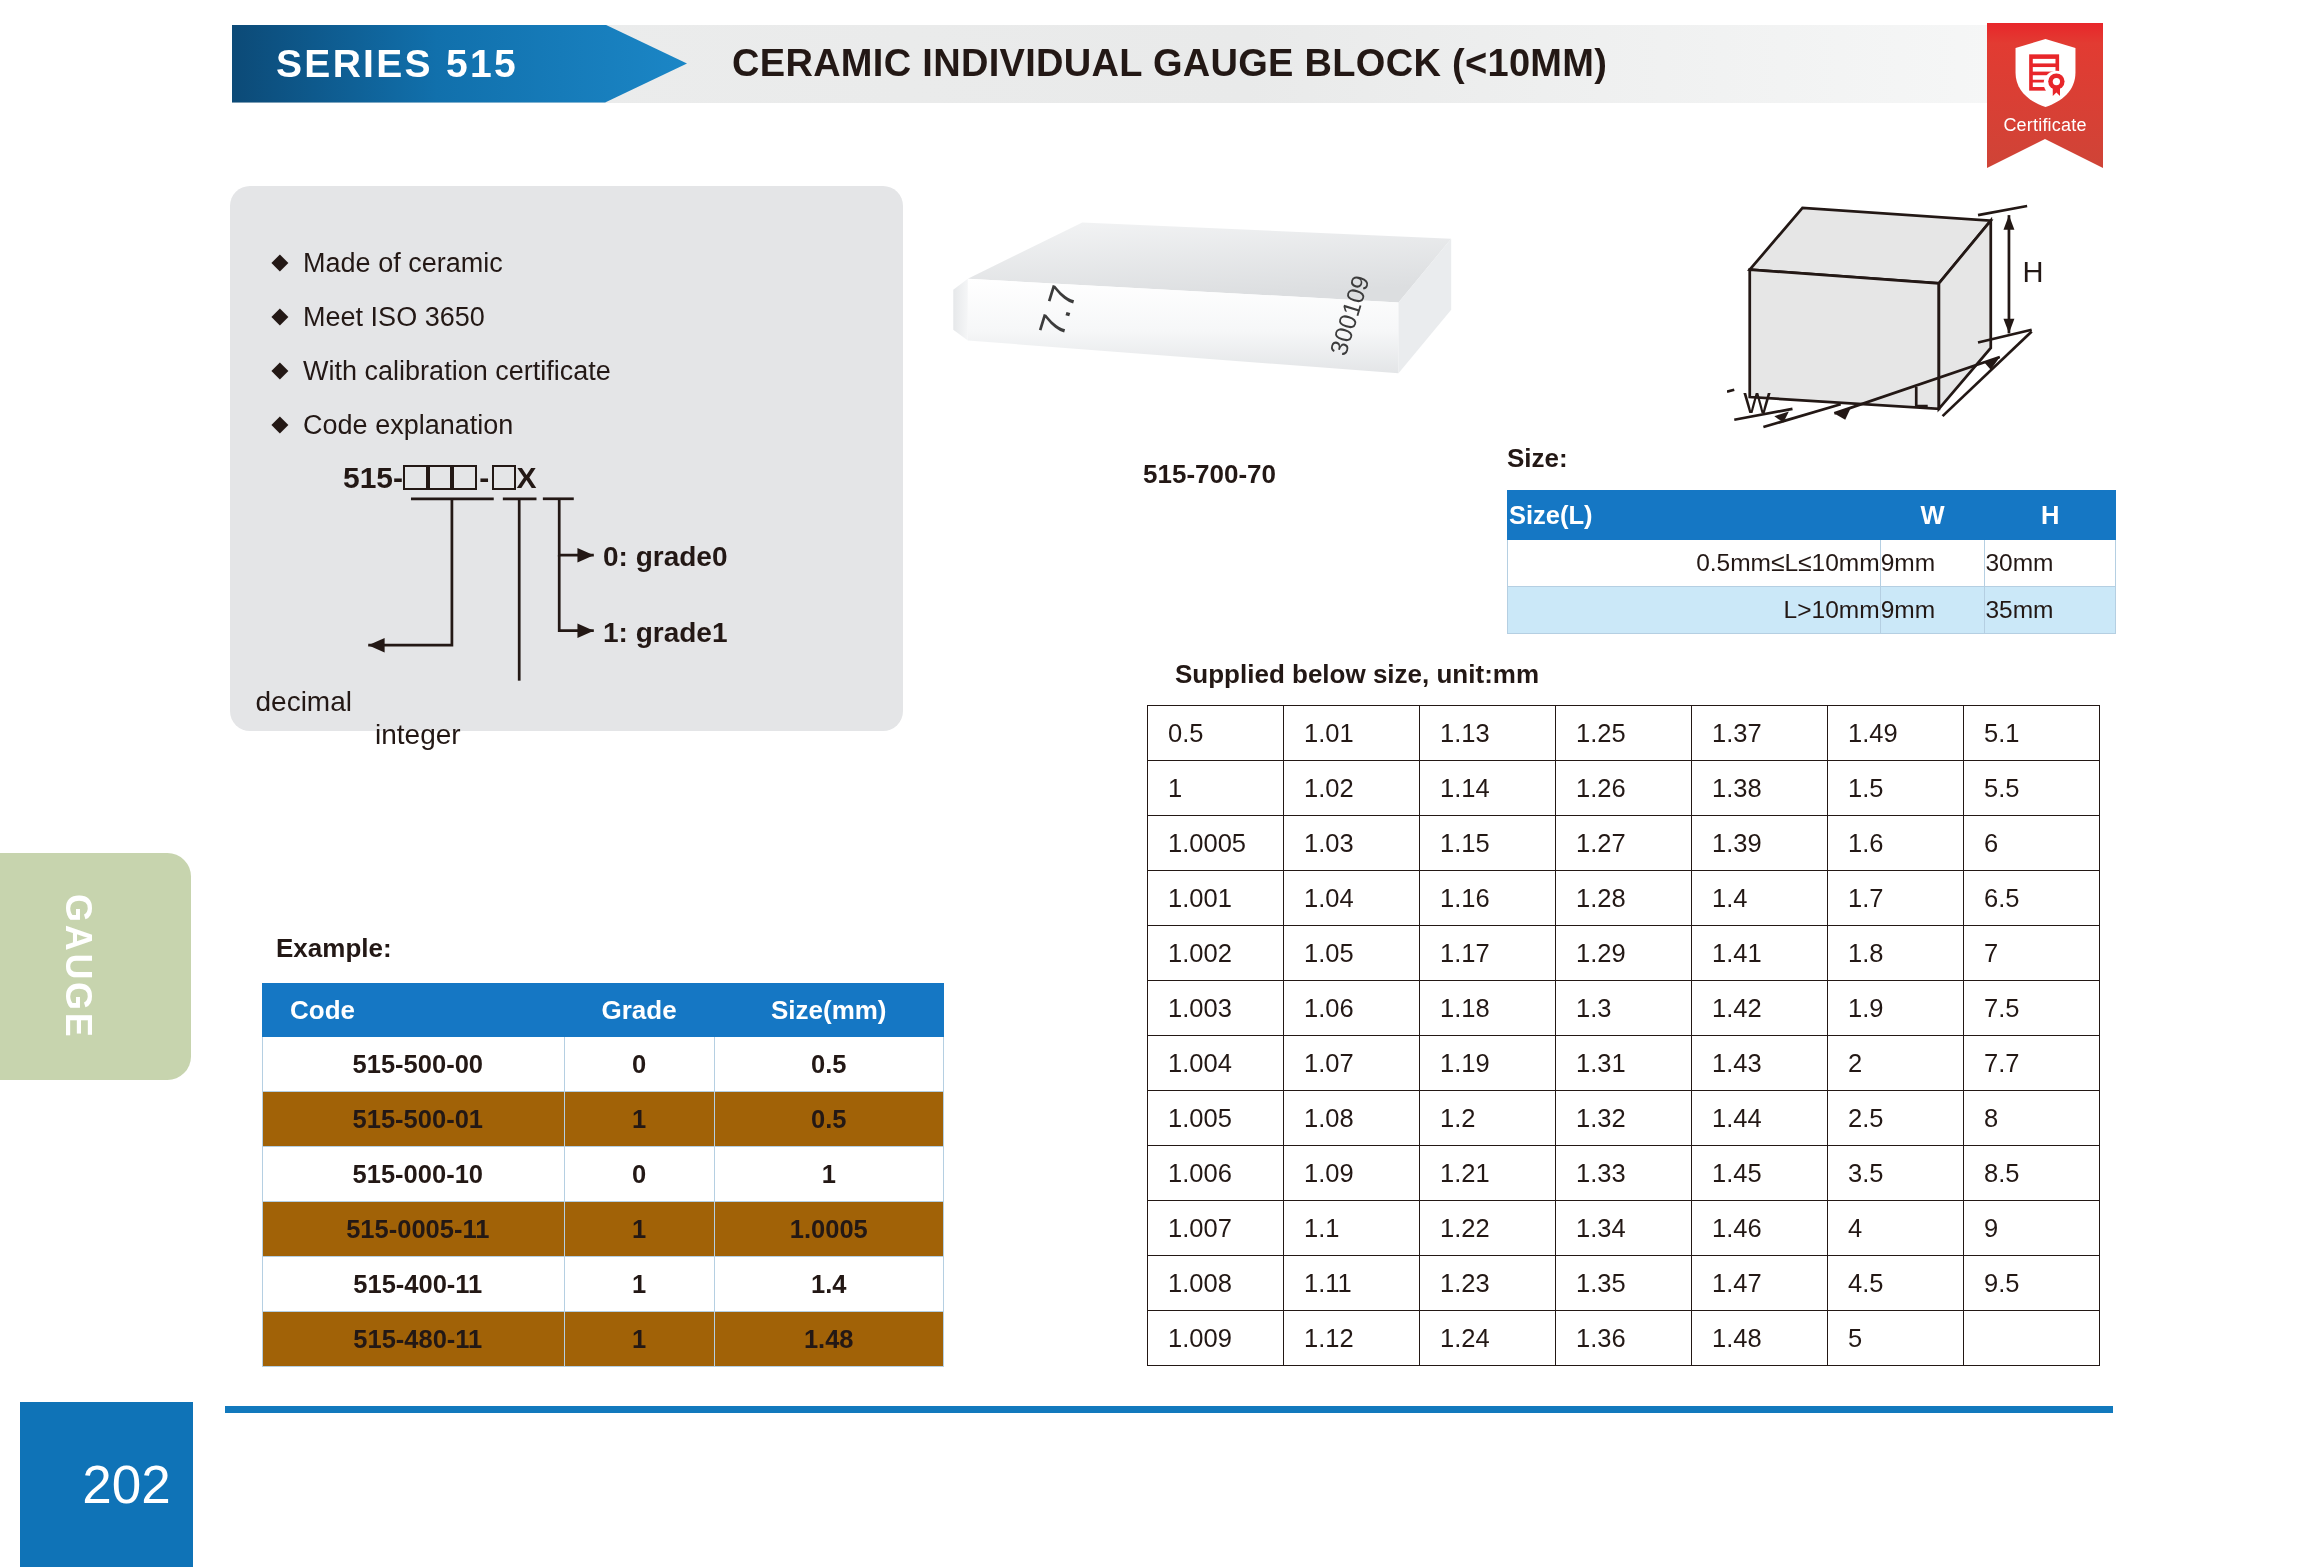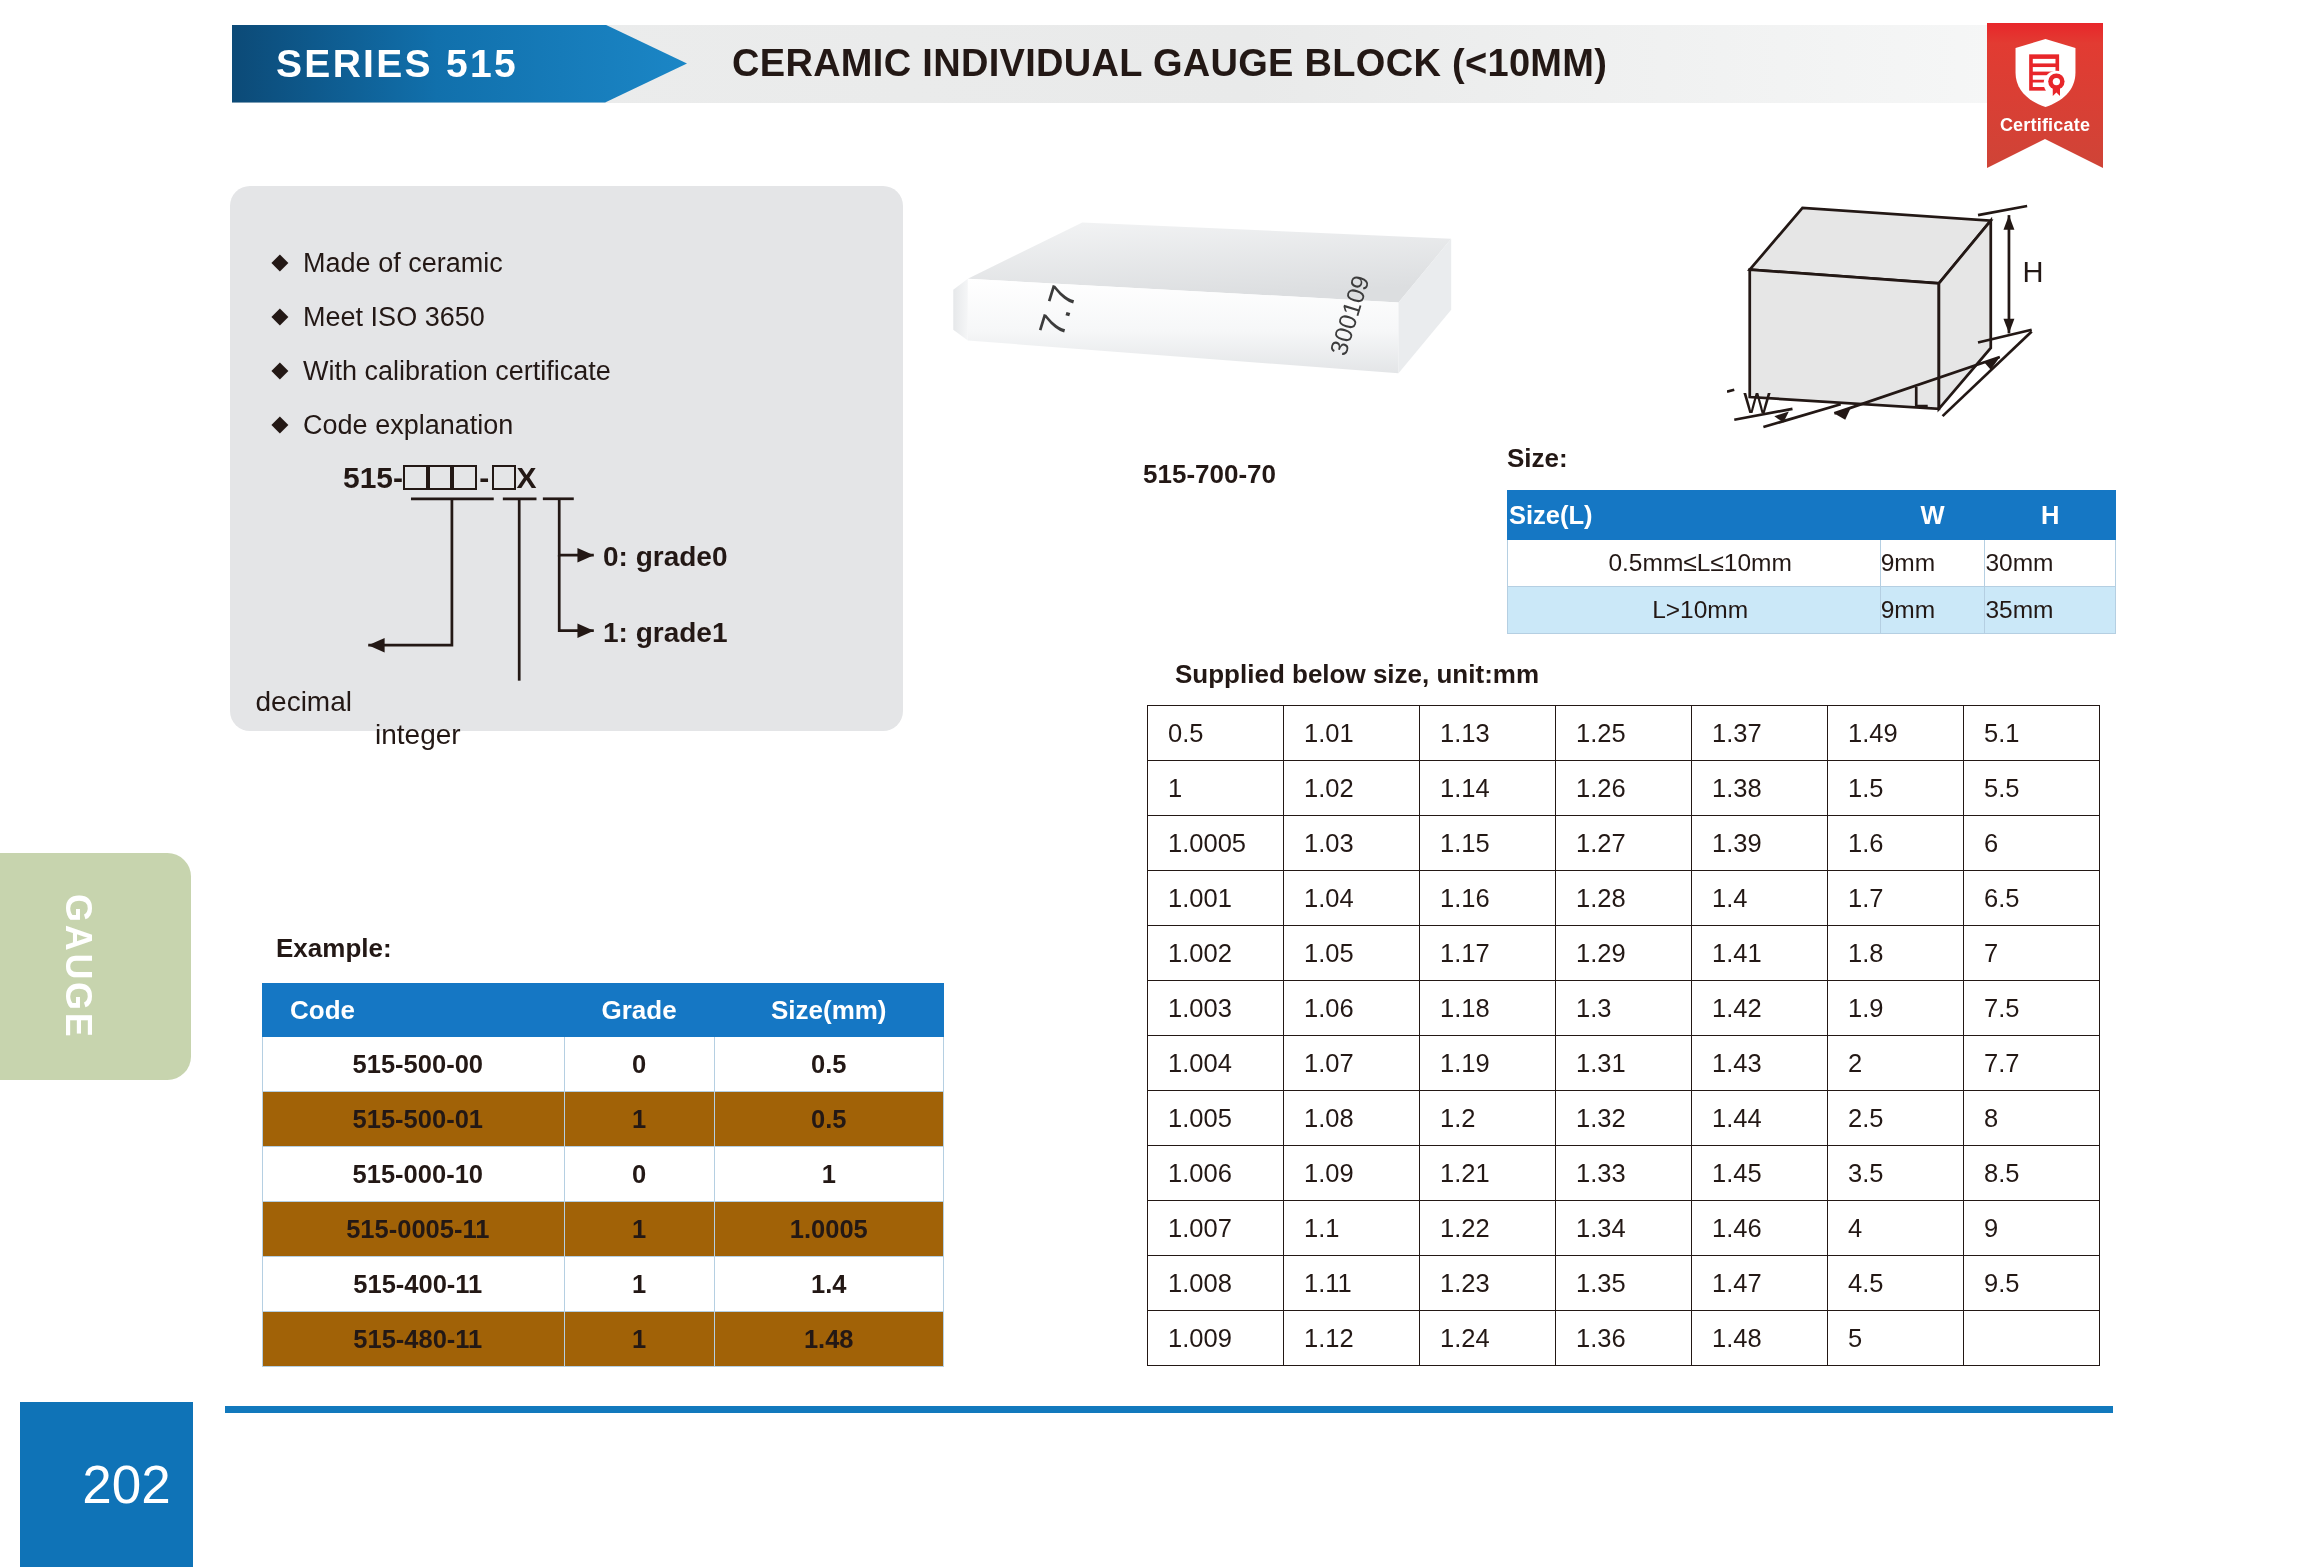--- a/index.html
+++ b/index.html
@@ -41,21 +41,21 @@
   .cert-badge {
     position: absolute; left: 1987px; top: 23px;
     width: 116px; height: 145px;
     background: linear-gradient(to bottom, #e8262a 0%, #e23b32 14%, #cf4437 100%);
     -webkit-clip-path: polygon(0 0, 100% 0, 100% 100%, 50% 80%, 0 100%);
     clip-path: polygon(0 0, 100% 0, 100% 100%, 50% 80%, 0 100%);
     display: flex; flex-direction: column; align-items: center;
   }
   .cert-badge .shield { margin-top: 12.7px; }
   .cert-badge .cert-label {
-    color: #ffffff; font-size: 18px; font-weight: bold;
+    color: #ffffff; font-size: 18px; font-weight: normal;
     margin-top: 3px; letter-spacing: 0.2px;
   }
 
   
   .feature-panel {
     position: absolute; left: 230px; top: 186px;
     width: 673px; height: 545px;
     background: #e4e5e7; border-radius: 20px;
   }
   .bullets { position: absolute; left: 44px; top: 50px; }
@@ -133,21 +133,21 @@
     font-size: 24.5px; color: #231815;
   }
   table.size-table th {
     background: #1577c4; color: #ffffff; font-size: 25.5px;
     font-weight: bold; height: 49px; border: 0.9px solid #1577c4;
   }
   table.size-table th:first-child { text-align: left; padding-left: 1px; }
   table.size-table td {
     height: 47px; border: 0.9px solid #b5cfe2; text-align: left;
   }
-  table.size-table td:first-child { text-align: center; padding-left: 12.7px; }
+  table.size-table td:first-child { text-align: right; padding-left: 12.7px; }
   table.size-table tr.alt td { background: #cbe8f8; }
   table.size-table tr.plain td { background: #ffffff; }
 
   
   .supplied-head {
     position: absolute; left: 1175px; top: 659px;
     font-size: 26px; font-weight: bold; color: #231815;
   }
   table.supplied-table {
     position: absolute; left: 1147px; top: 705px;

